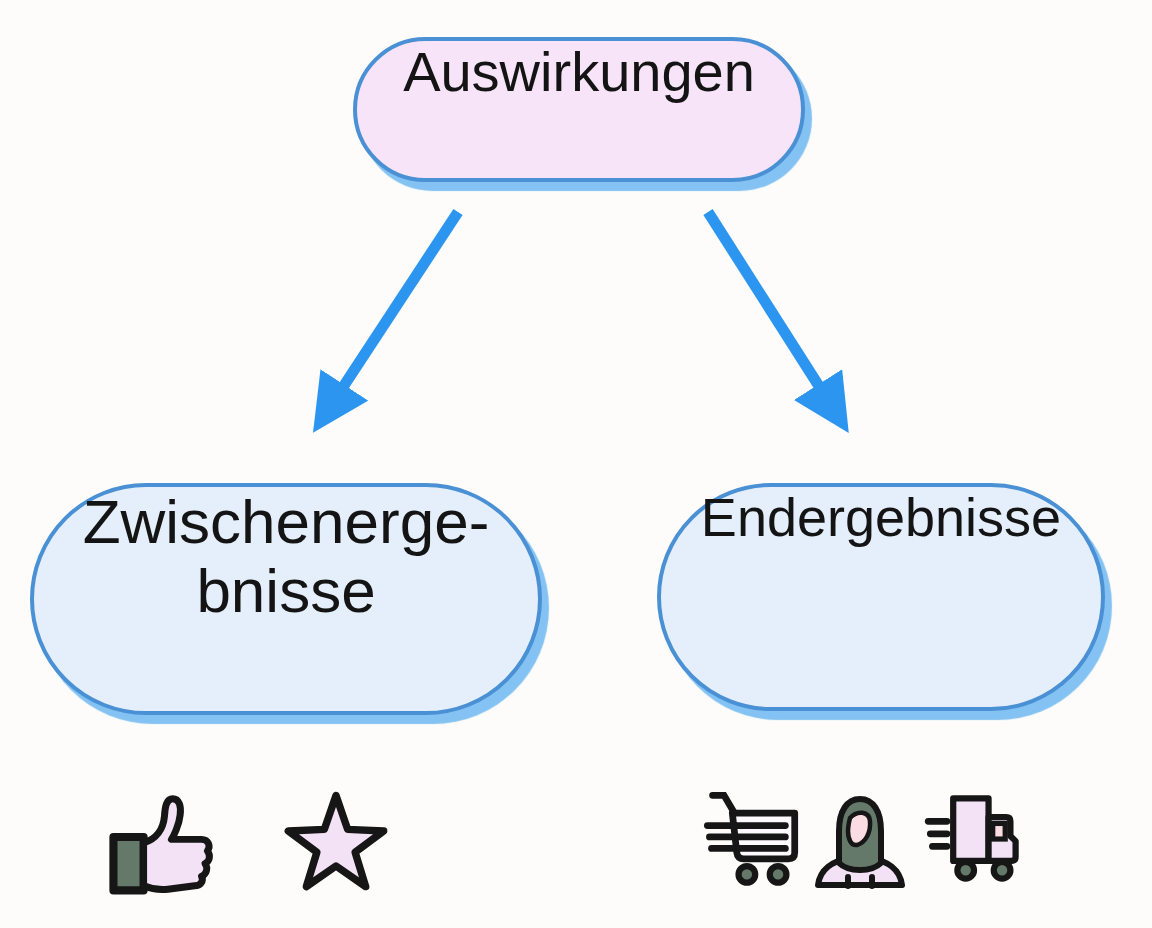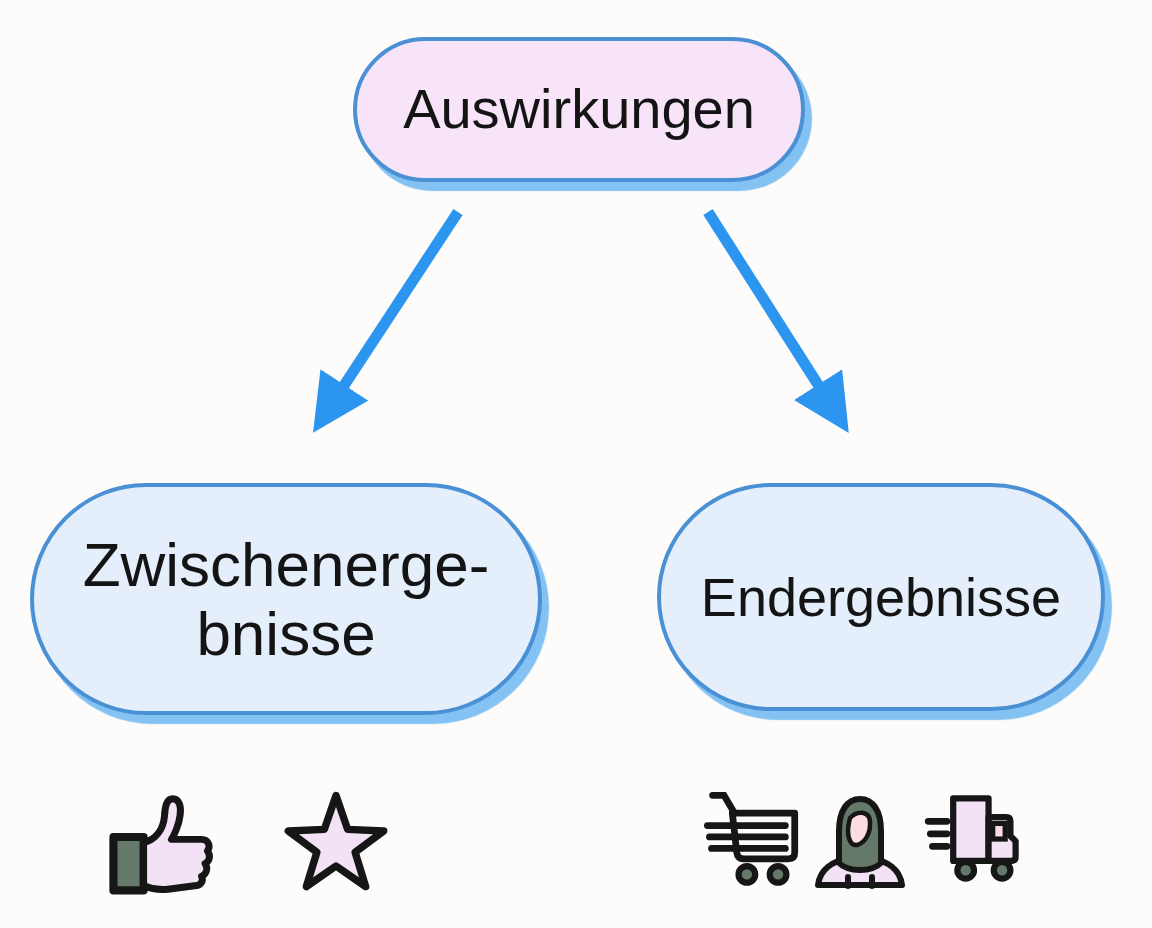--- a/index.html
+++ b/index.html
@@ -21,21 +21,21 @@
     width:1152px;height:928px;overflow:hidden;
     background:var(--background);
     font-family:"Liberation Sans", sans-serif;
     color:var(--text);
     position:relative;
   }
   .canvas{position:absolute;inset:0;}
   .arrows{position:absolute;left:0;top:0;width:1152px;height:928px;}
   .node{
     position:absolute;
-    display:flex;flex-direction:column;align-items:center;justify-content:center;
+    display:flex;flex-direction:column;align-items:center;
     border:4px solid var(--node-border);
     border-radius:999px;
     box-shadow:7px 9px 1px var(--node-shadow);
     box-sizing:border-box;
     text-align:center;
     line-height:1.12;
   }
   .node-root{
     left:353px;top:37px;width:452px;height:145px;
     background:var(--root-fill);

